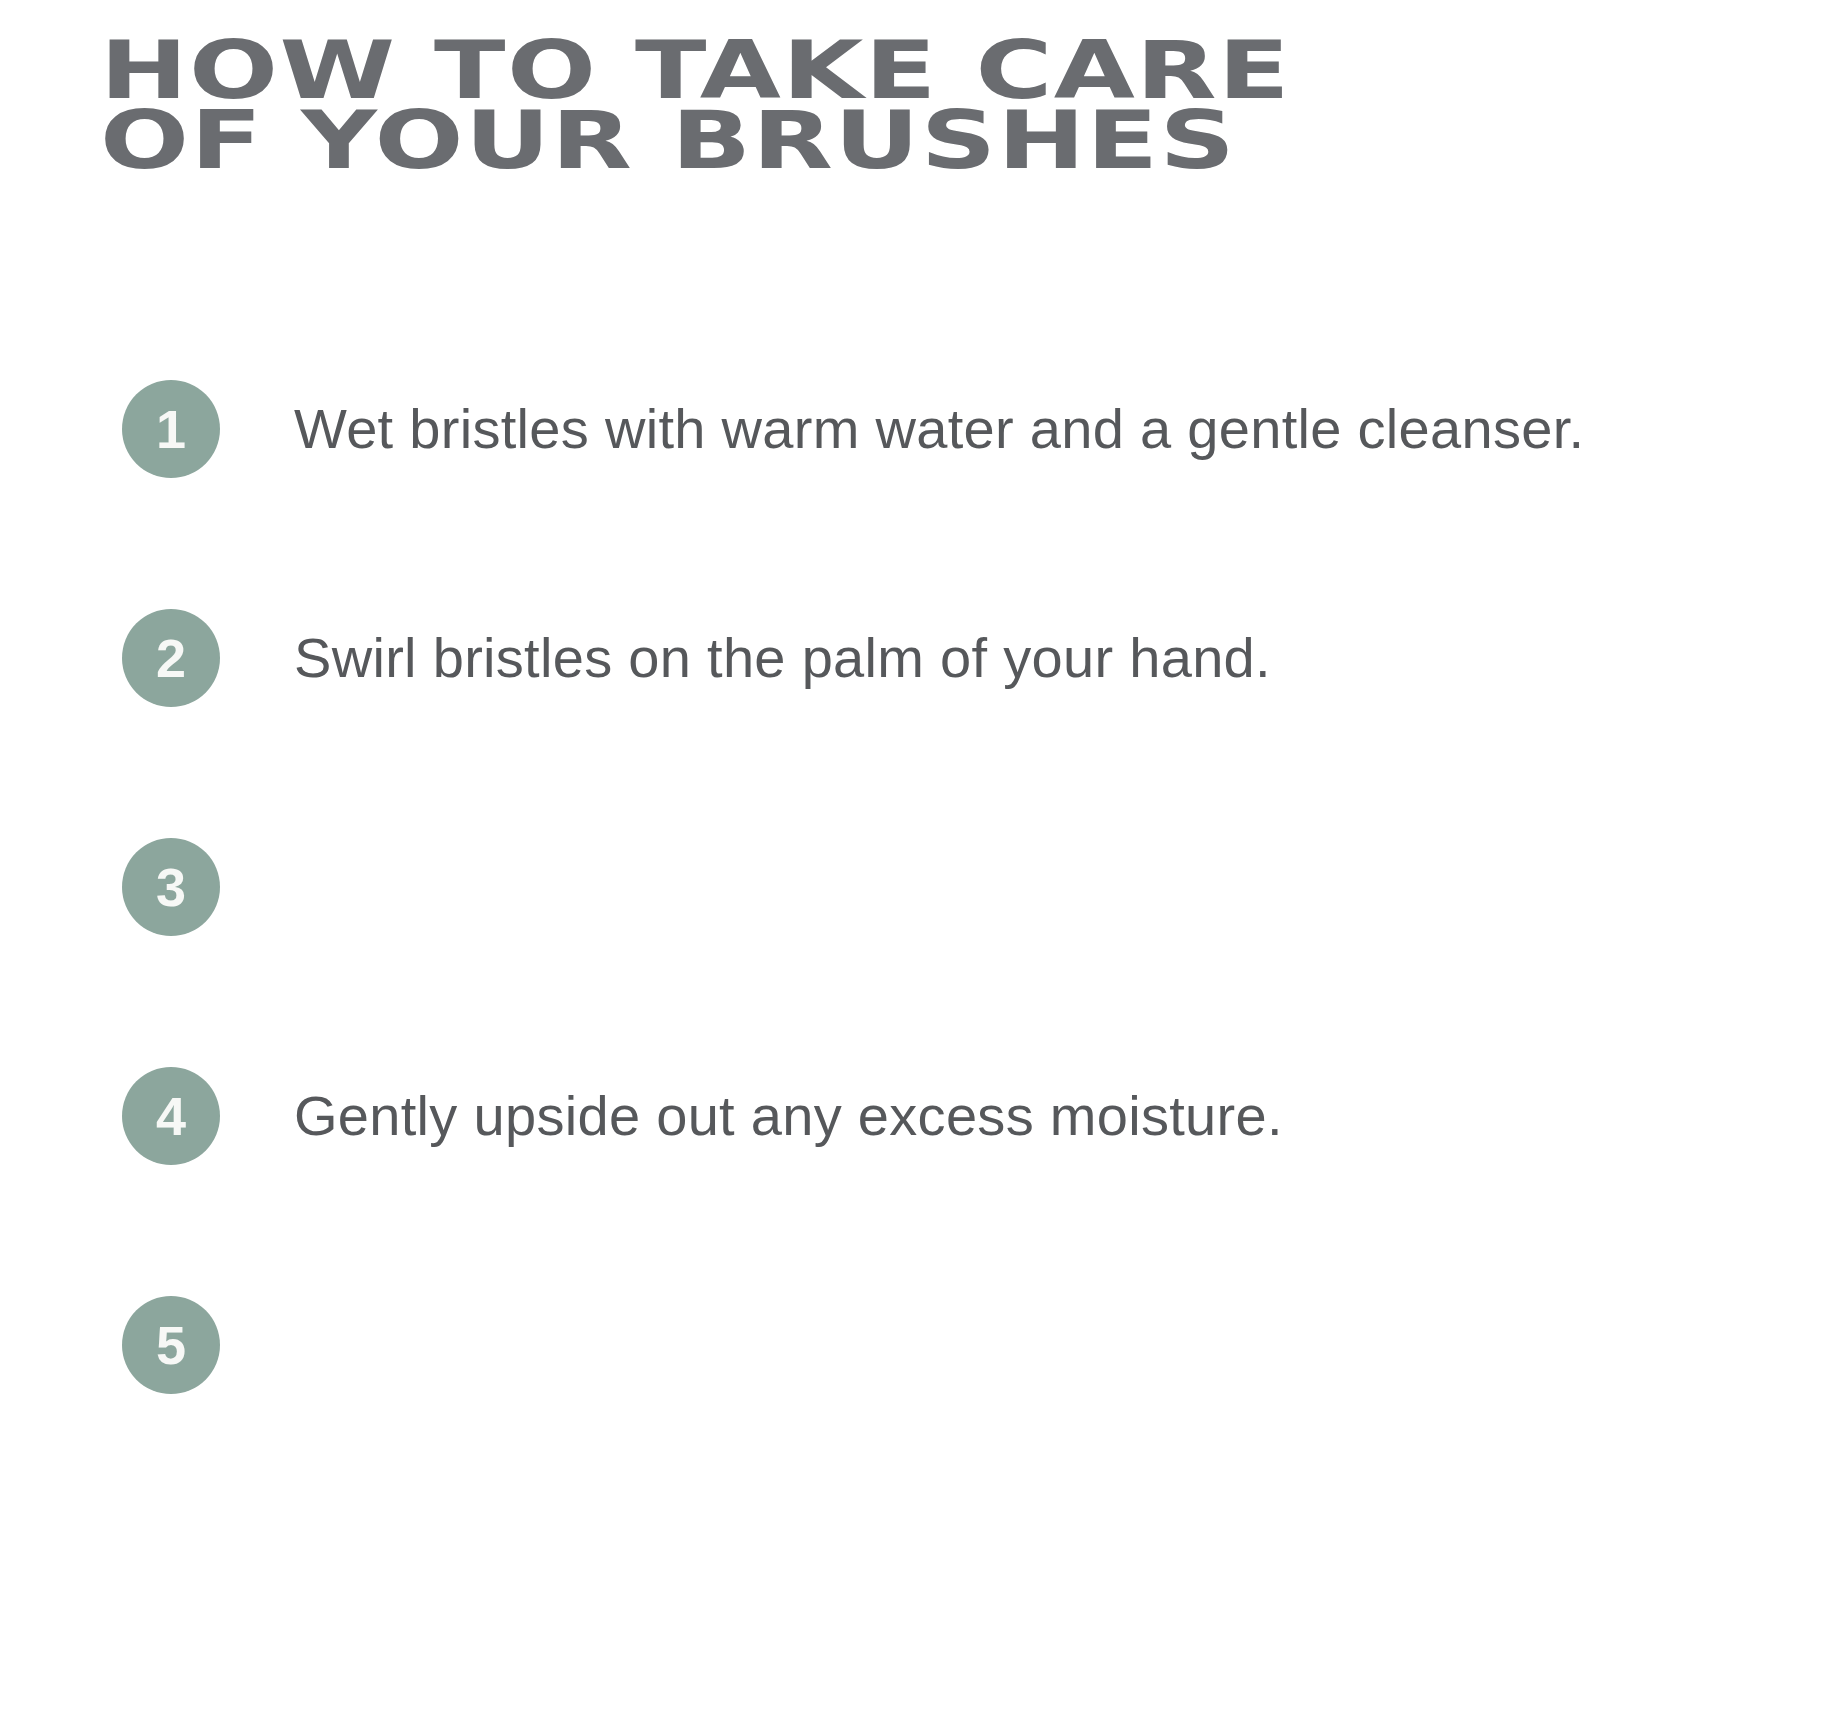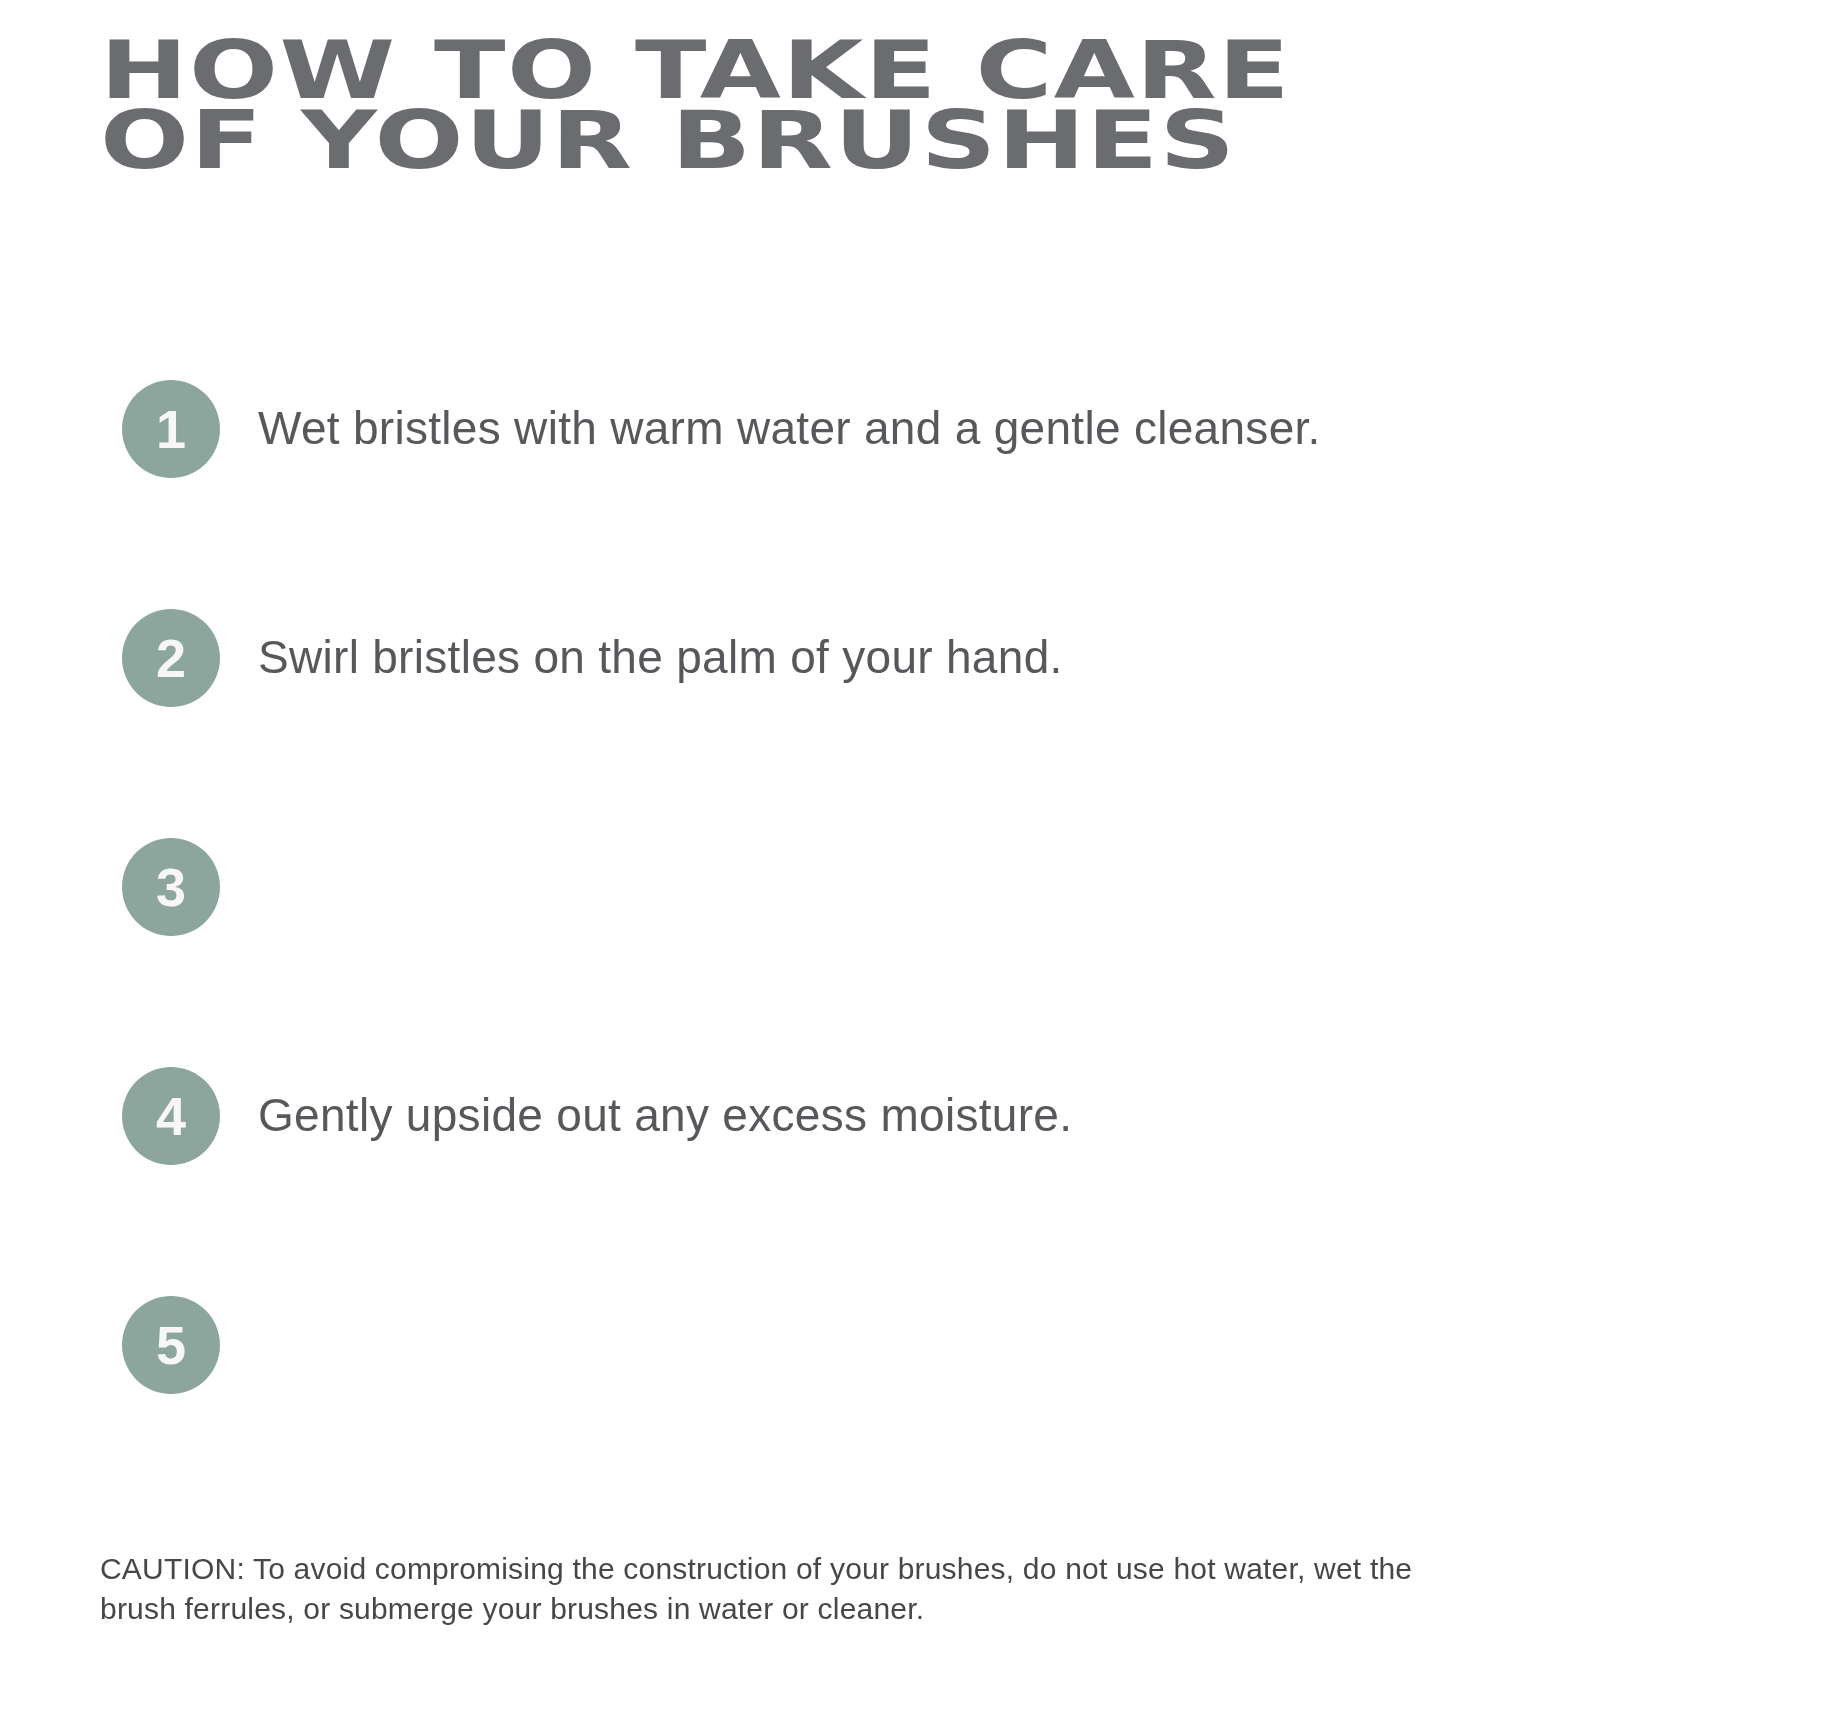--- a/index.html
+++ b/index.html
@@ -59,25 +59,26 @@
     color: var(--badge-num, #f7f8f6);
     font-size: 54px;
     font-weight: bold;
     display: flex;
     align-items: center;
     justify-content: center;
     line-height: 1;
   }
 
   .step-text {
-    font-size: 46px;
+    font-size: 56px;
     line-height: 1.25;
     color: var(--step-text, #56585b);
     letter-spacing: 0.3px;
     white-space: pre-line;
+    margin-left: 36px;
   }
 
   .caution {
     margin: 155px 0 0 100px;
     font-size: 30px;
     line-height: 1.33;
     color: var(--caution-text, #474749);
     letter-spacing: 0.2px;
     white-space: pre-line;
   }
@@ -106,16 +107,14 @@
     </li>
     <li class="step">
       <span class="badge">4</span>
       <p class="step-text">Gently upside out any excess moisture.</p>
     </li>
     <li class="step">
       <span class="badge">5</span>
     </li>
   </ol>
 
-  <p class="caution">CAUTION: To avoid compromising the construction of your brushes, do not use hot water, wet the
-brush ferrules, or submerge your brushes in water or cleaner.</p>
 
 </div>
 
 </body></html>

